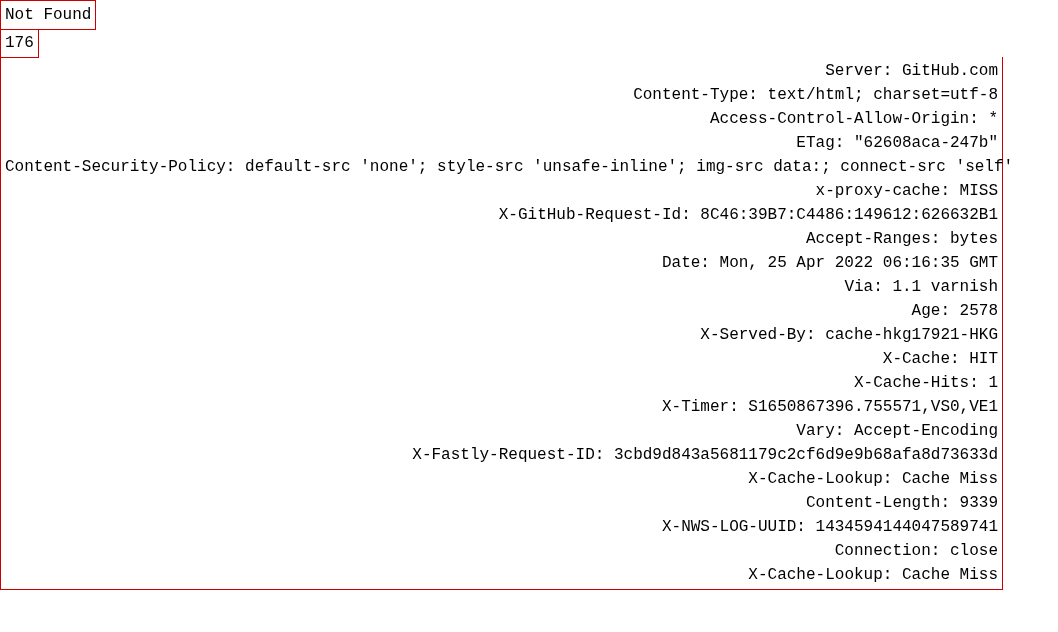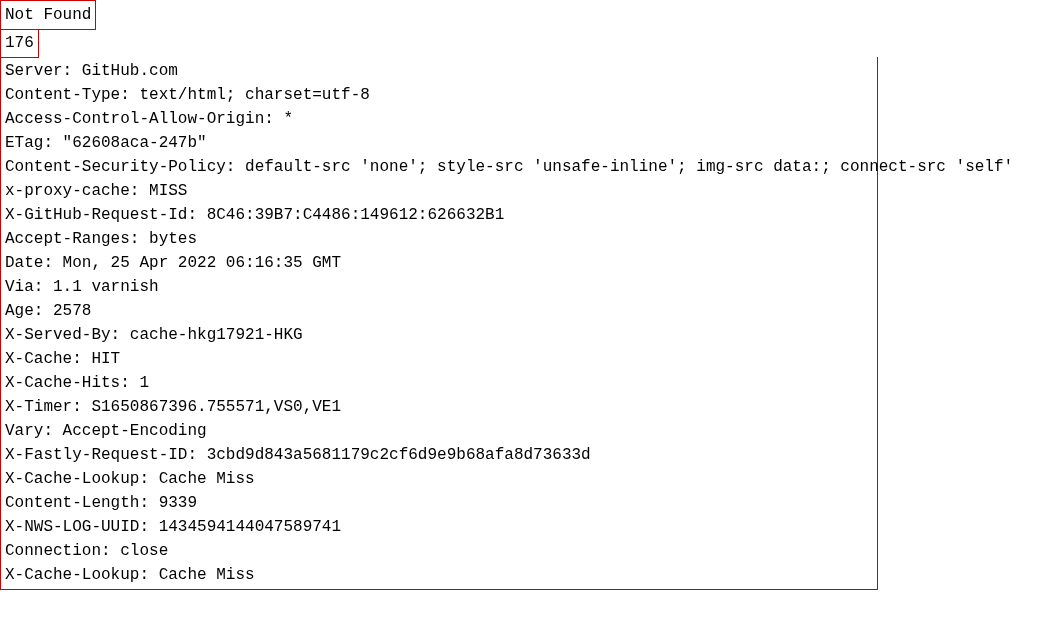--- a/index.html
+++ b/index.html
@@ -9,21 +9,21 @@
     }
     body {
       font-family: "Courier New", Courier, monospace;
       font-size: 16px;
       line-height: 1.5;
       background: #fff;
       color: #000;
       padding: 0;
     }
     .container {
-      width: 878px;
+      width: 1003px;
     }
     .cell {
       border: 1px solid #c00;
       padding: 2px 4px;
       display: inline-block;
       min-width: 0;
     }
     .status-text {
       display: block;
       width: fit-content;
@@ -35,20 +35,21 @@
     }
     .headers-block {
       border: 1px solid #c00;
       border-top: none;
       padding: 2px 4px;
       white-space: pre;
       width: 100%;
     }
     .header-line {
       display: block;
+      text-align: right;
     }
     .row2 {
       margin-top: -1px;
     }
     .row3 {
       margin-top: -1px;
     }
   </style>
 </head>
 <body>

